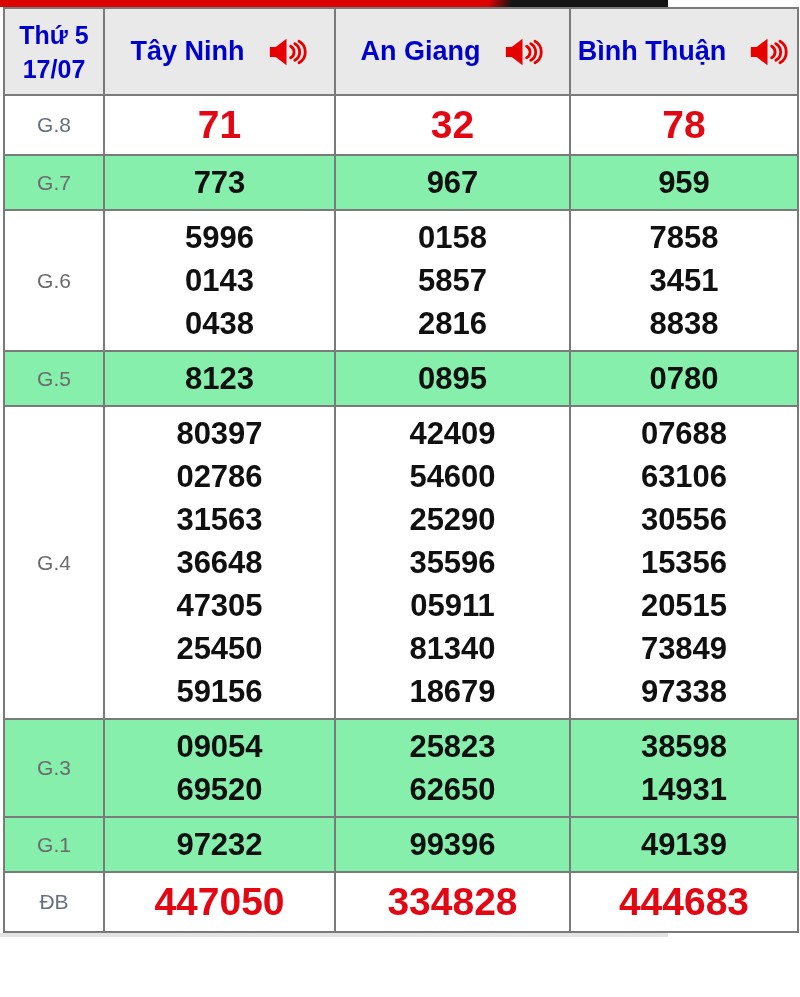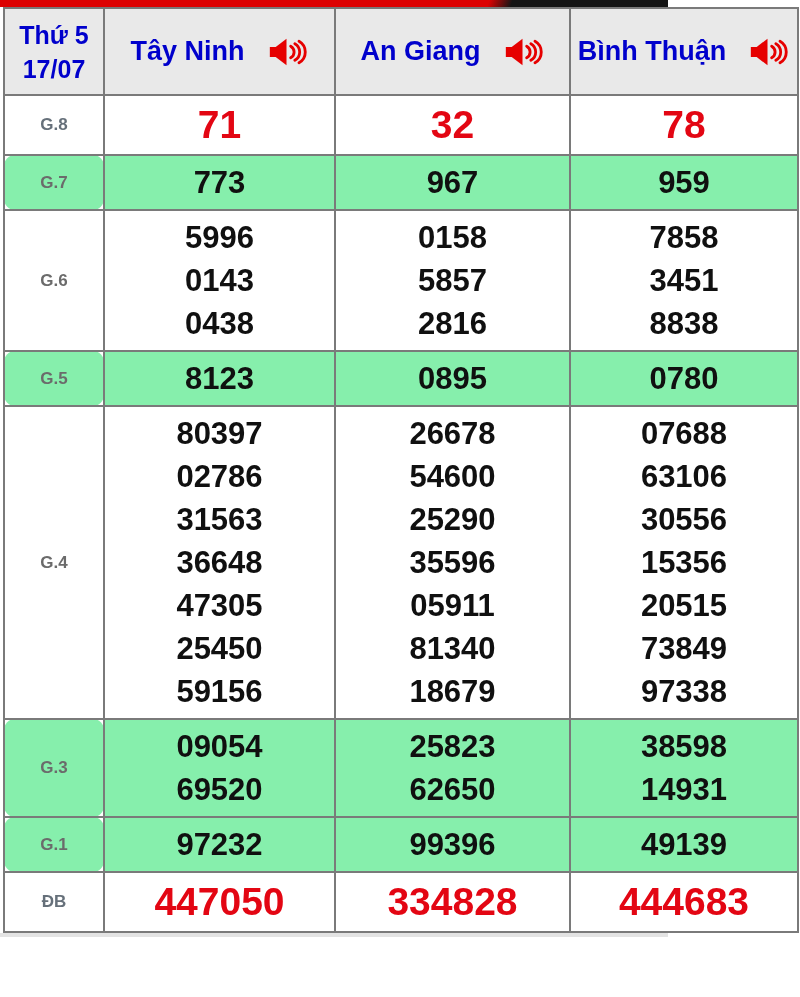--- a/index.html
+++ b/index.html
@@ -61,24 +61,23 @@
     display: inline-flex;
     align-items: center;
     cursor: pointer;
     flex: 0 0 auto;
   }
 
   tbody tr.shade td { background: #86efac; }
   tbody tr td { background: #ffffff; }
 
   td.glabel {
-    font-size: 17px;
-    font-weight: bold;
+    font-size: 21px;
+    font-weight: normal;
     color: #6b6b6b;
-    border-radius: 11px;
   }
   tr.hl td.glabel { color: #66707a; }
 
   .num {
     font-size: 31px;
     font-weight: bold;
     color: #101010;
     line-height: 43px;
     white-space: nowrap;
     text-align: center;
@@ -219,21 +218,21 @@
           <td>
             <div class="num">80397</div>
             <div class="num">02786</div>
             <div class="num">31563</div>
             <div class="num">36648</div>
             <div class="num">47305</div>
             <div class="num">25450</div>
             <div class="num">59156</div>
           </td>
           <td>
-            <div class="num">26678</div>
+            <div class="num">42409</div>
             <div class="num">54600</div>
             <div class="num">25290</div>
             <div class="num">35596</div>
             <div class="num">05911</div>
             <div class="num">81340</div>
             <div class="num">18679</div>
           </td>
           <td>
             <div class="num">07688</div>
             <div class="num">63106</div>

